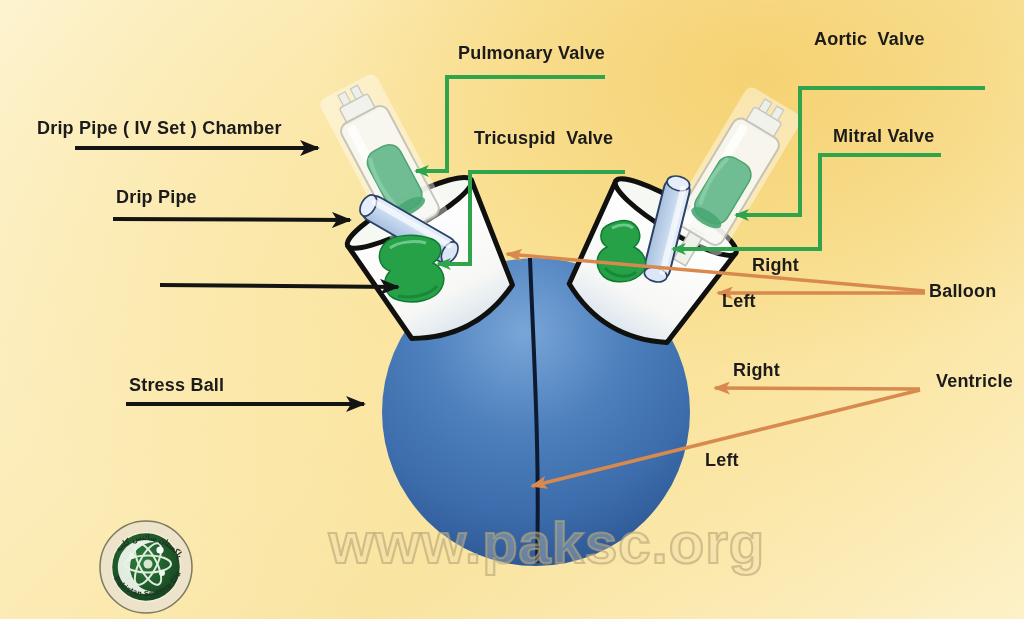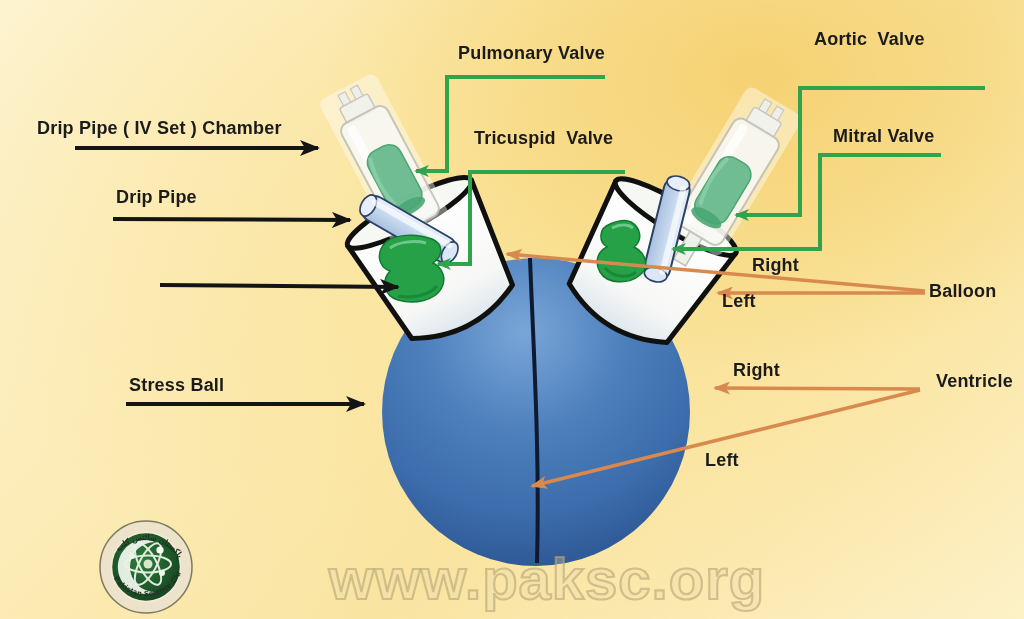--- a/index.html
+++ b/index.html
@@ -13,21 +13,20 @@
   }
   svg.scene{position:absolute;left:0;top:0;}
   .lbl{
     position:absolute;font-weight:bold;color:#1b1b1b;font-size:18px;line-height:21px;
     white-space:pre;letter-spacing:.2px;
   }
   .watermark{
     position:absolute;left:312px;top:509px;width:470px;text-align:center;
     font-size:58px;font-weight:bold;letter-spacing:1px;
     color:rgba(235,220,172,.30);
-    margin-top:36px;
     -webkit-text-stroke:2.2px rgba(184,166,118,.62);
   }
 </style>
 </head>
 <body>
 
 <div class="stage">
 
   <svg class="scene" width="1024" height="619" viewBox="0 0 1024 619">
     <defs>

